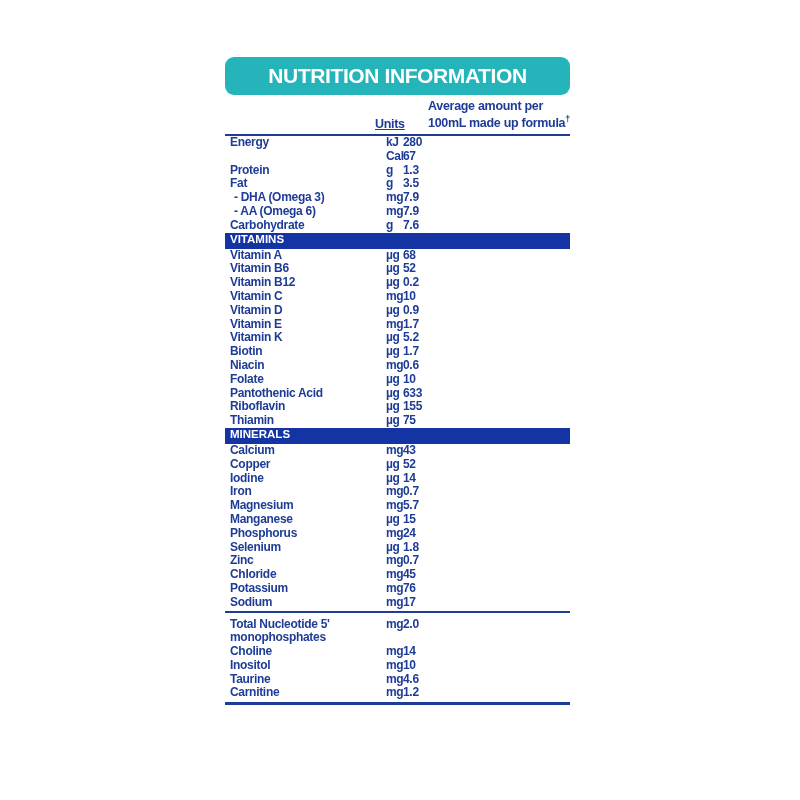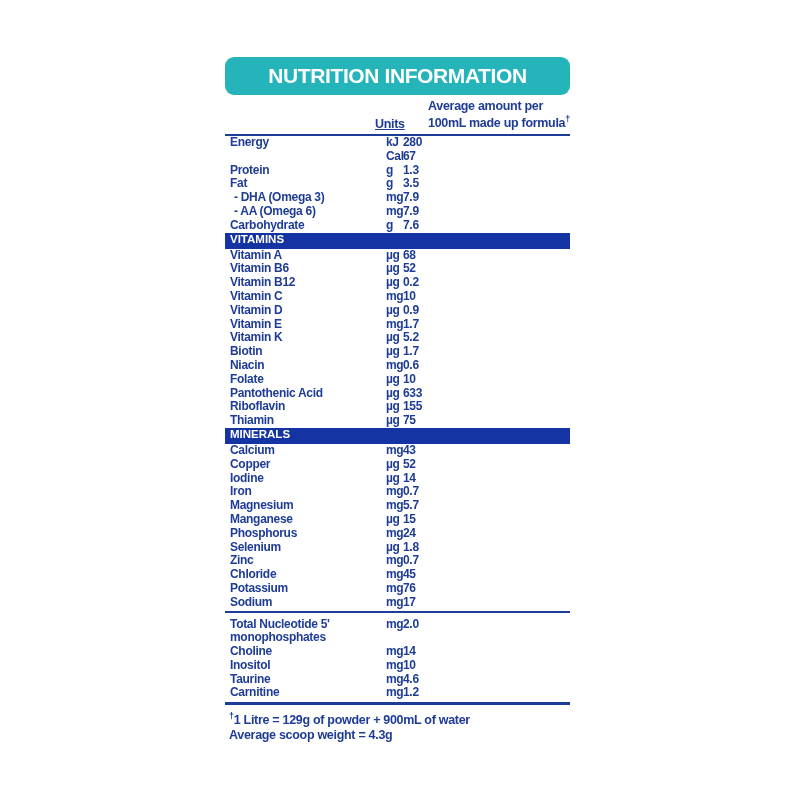--- a/index.html
+++ b/index.html
@@ -290,19 +290,15 @@
           <span class="c-value">4.6</span>
         </div>
         <div class="t-row">
           <span class="c-name">Carnitine</span>
           <span class="c-units">mg</span>
           <span class="c-value">1.2</span>
         </div>
         <div class="divider thick"></div>
       </div>
 
-    <div class="footnotes">
-        <div class="footnote-line"><sup>†</sup><span>1 Litre = 129g of powder + 900mL of water</span></div>
-        <div class="footnote-line"><span>Average scoop weight = 4.3g</span></div>
-      </div>
 
   </div>
 </div>
 
 </body></html>

